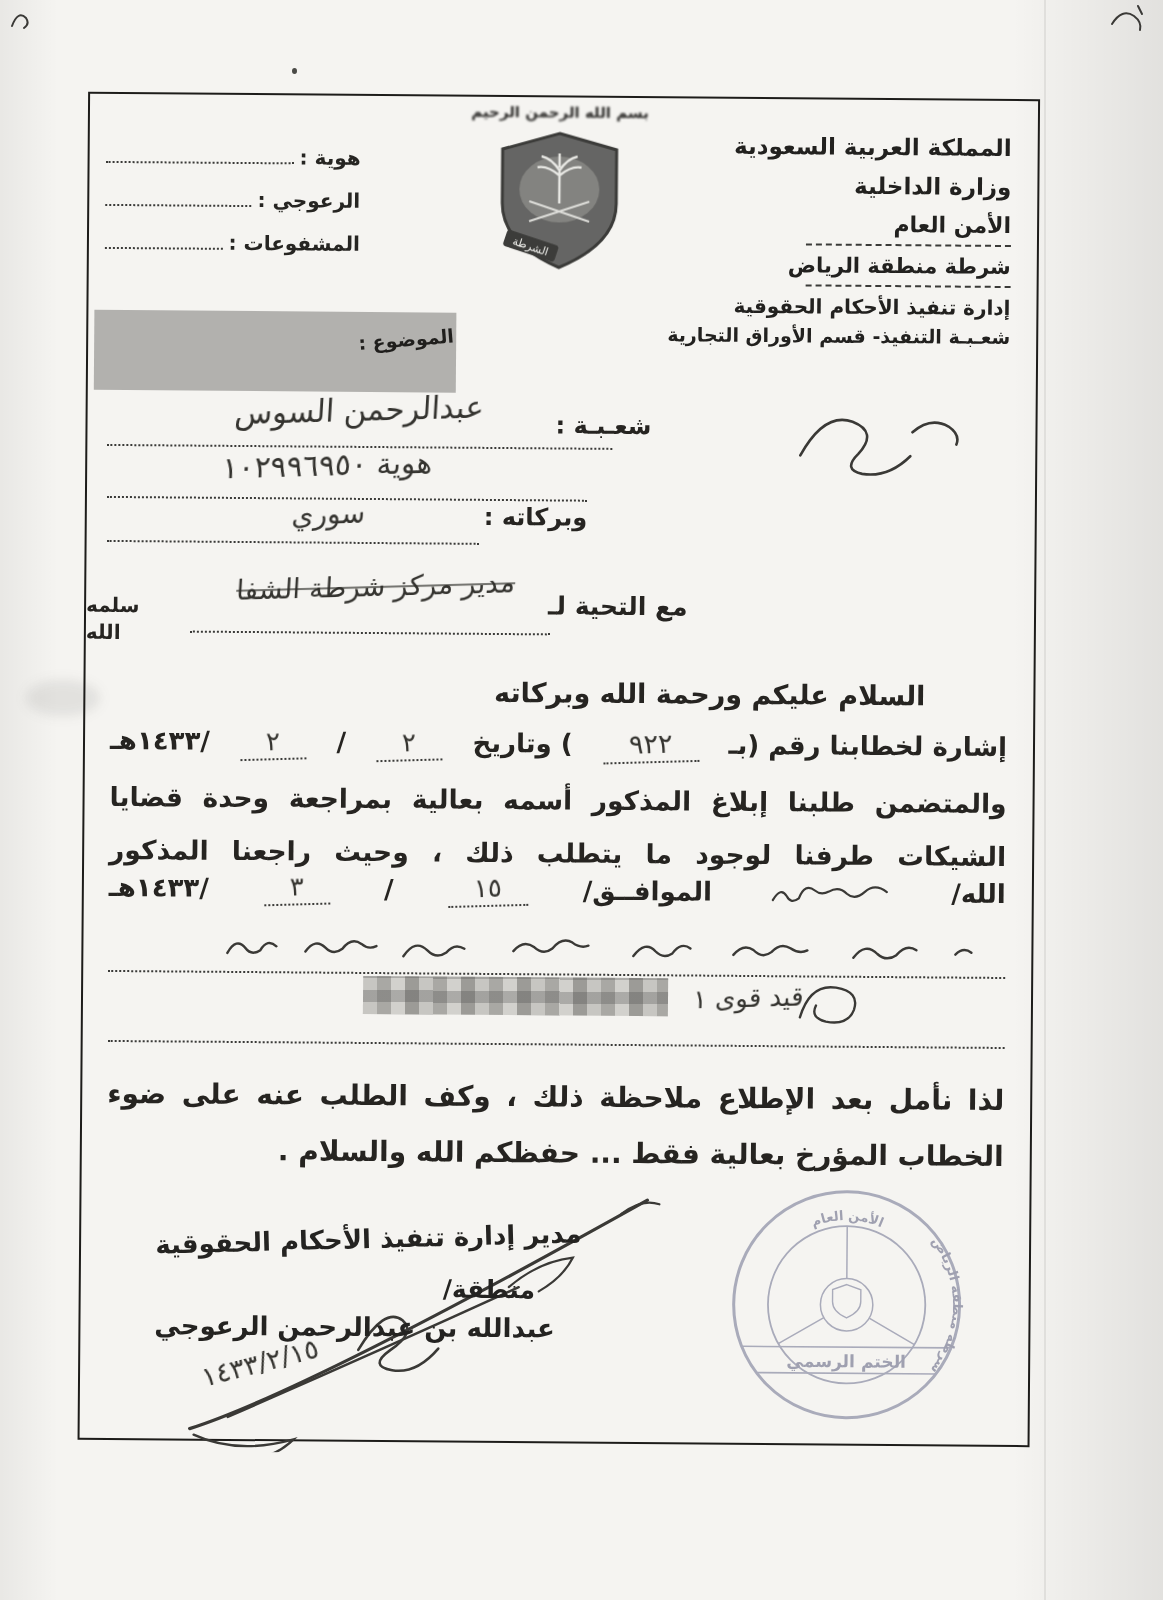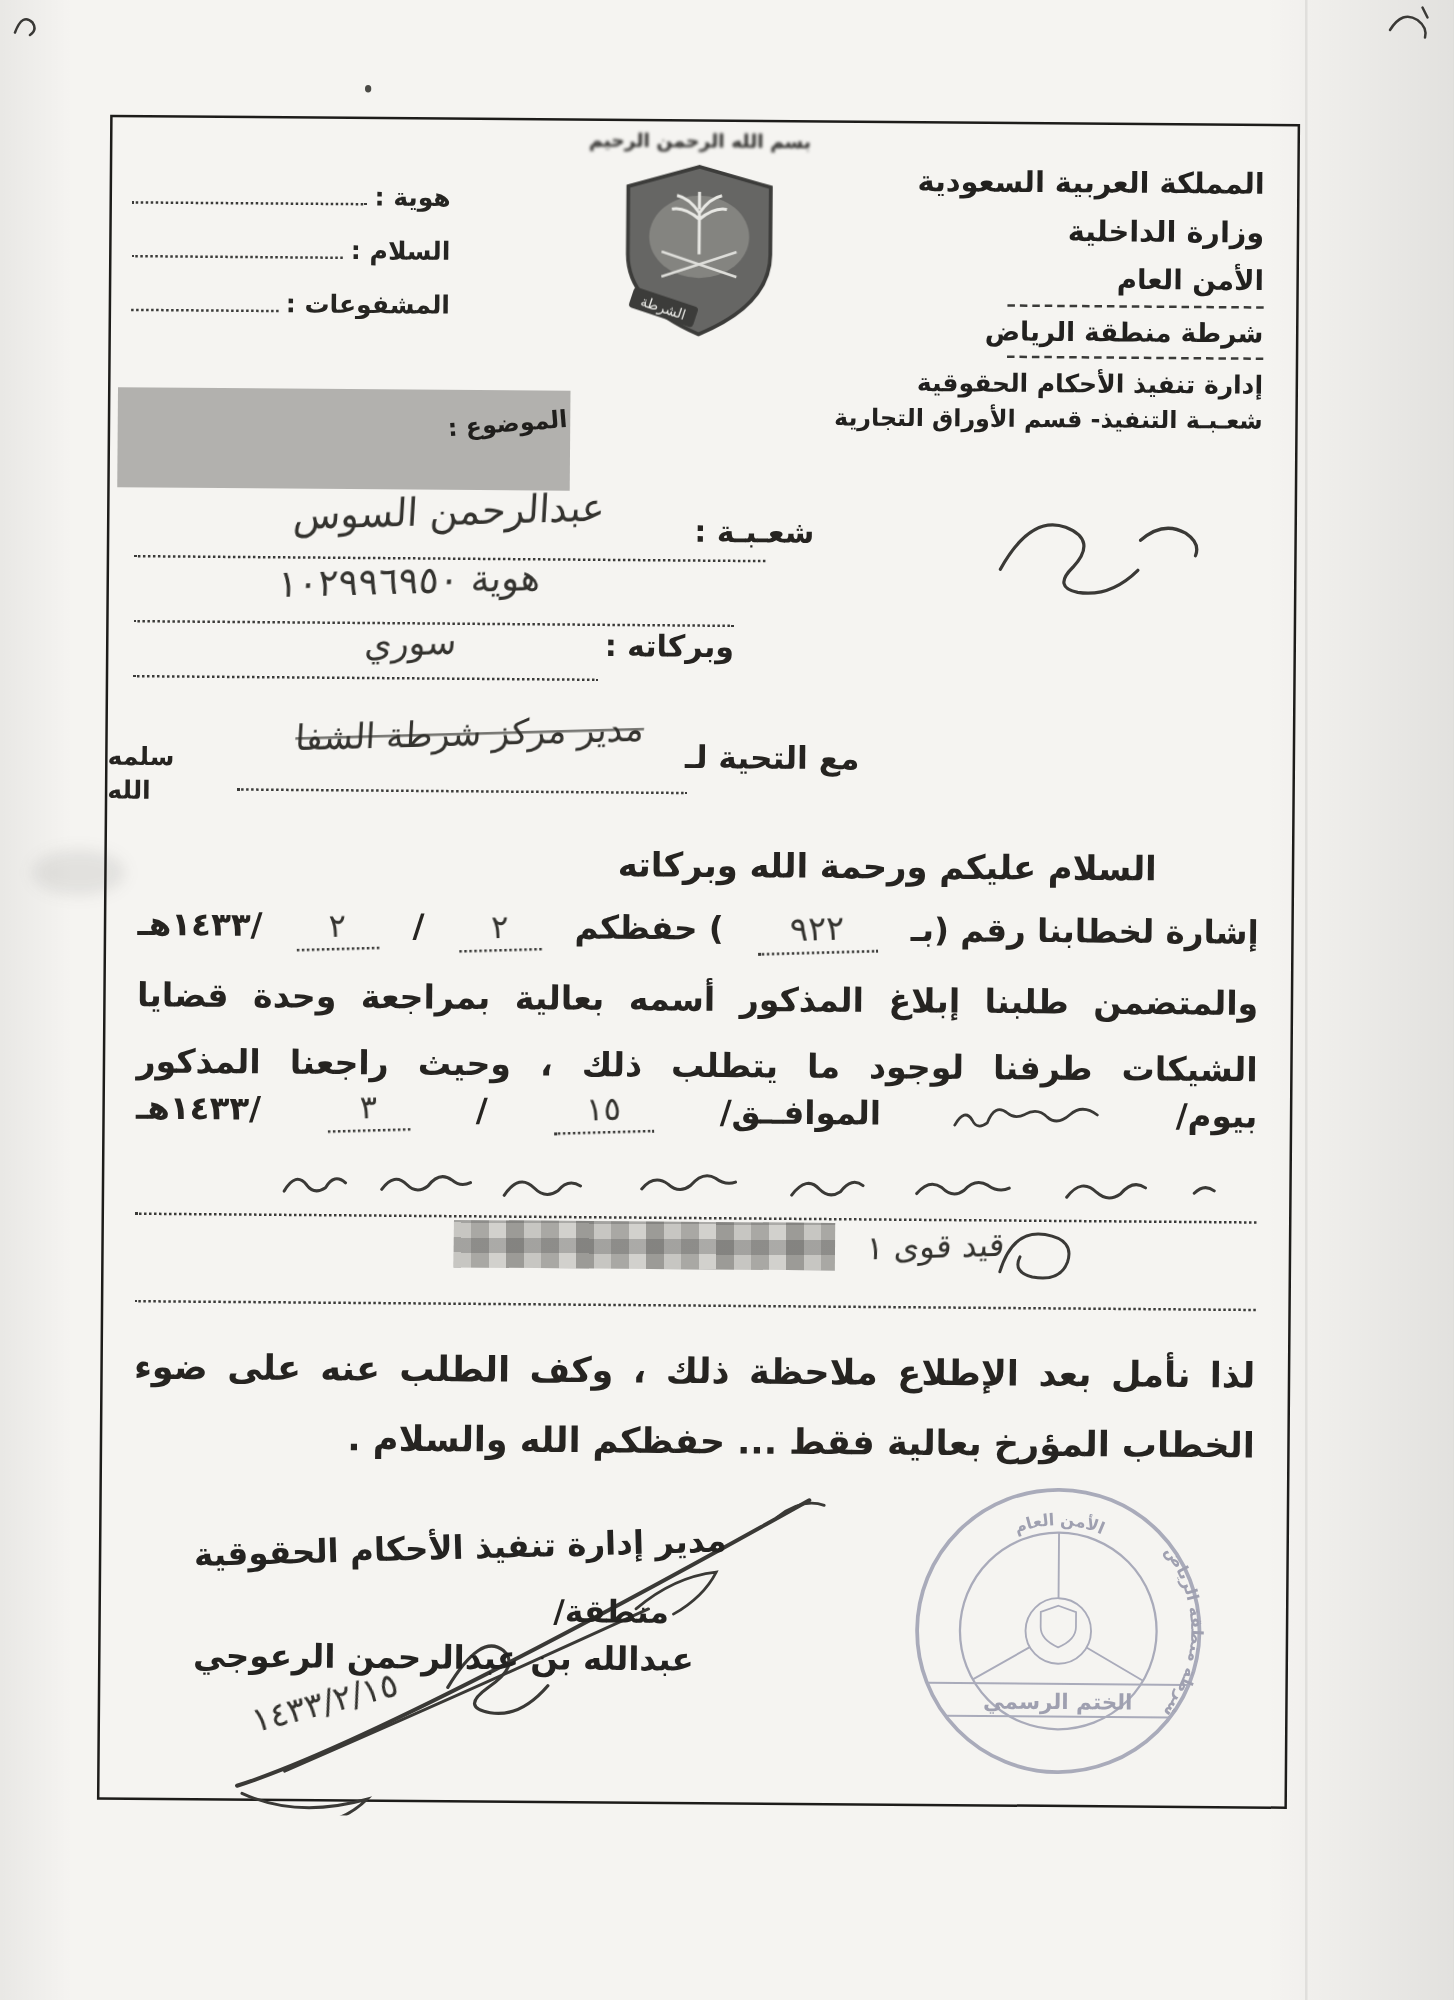--- a/index.html
+++ b/index.html
@@ -84,21 +84,21 @@
   </svg>
 
   <div class="frame">
 
     <div class="hdr-left">
       <div class="ref-row">
         <span class="lbl">هوية :</span>
         <span class="dots"></span>
       </div>
       <div class="ref-row">
-        <span class="lbl">السلام :</span>
+        <span class="lbl">الرعوجي :</span>
         <span class="dots"></span>
       </div>
       <div class="ref-row">
         <span class="lbl">المشفوعات :</span>
         <span class="dots"></span>
       </div>
     </div>
 
     <div class="emblem">
       <div class="bismillah">بسم الله الرحمن الرحيم</div>
@@ -144,34 +144,34 @@
     <span class="printed" style="left:462px;top:494px;font-size:25px;">مع التحية لـ</span>
     <span class="hw strike" style="left:150px;top:474px;font-size:28px;">مدير مركز شرطة الشفا</span>
     <div class="dotline" style="left:104px;top:536px;width:360px;"></div>
     <span class="printed" style="left:0px;top:498px;width:62px;font-size:20px;line-height:1.35;white-space:normal;text-align:left;">سلمه الله</span>
 
     <span class="printed" style="right:108px;top:580px;font-size:27px;">السلام عليكم ورحمة الله وبركاته</span>
 
     <div class="flexline" style="left:25px;top:630px;width:897px;font-size:26px;">
       <span>إشارة لخطابنا رقم (بـ</span>
       <span class="hwi uline" style="font-size:27px;">٩٢٢</span>
-      <span>) حفظكم</span>
+      <span>) وتاريخ</span>
       <span class="hwi uline">٢</span>
       <span>/</span>
       <span class="hwi uline">٢</span>
       <span>/١٤٣٣هـ</span>
     </div>
 
     <div class="para" style="left:25px;top:676px;width:897px;font-size:26.5px;line-height:53px;">
       <div class="jline">والمتضمن طلبنا إبلاغ المذكور أسمه بعالية بمراجعة وحدة قضايا</div>
       <div class="jline">الشيكات طرفنا لوجود ما يتطلب ذلك ، وحيث راجعنا المذكور</div>
     </div>
 
     <div class="flexline" style="left:25px;top:776px;width:897px;font-size:26px;align-items:center;">
-      <span>بيوم/</span>
+      <span>الله/</span>
       <svg class="scrawl" width="130" height="32" viewBox="0 0 130 32">
         <path d="M6,24 q8,-14 14,-4 q4,8 12,2 q6,-16 16,-8 q6,5 14,1 q10,-6 18,2 q8,7 18,-2 q10,-9 22,0" stroke-width="2.2"></path>
       </svg>
       <span>الموافــق/</span>
       <span class="hwi uline">١٥</span>
       <span>/</span>
       <span class="hwi uline">٣</span>
       <span>/١٤٣٣هـ</span>
     </div>
 

